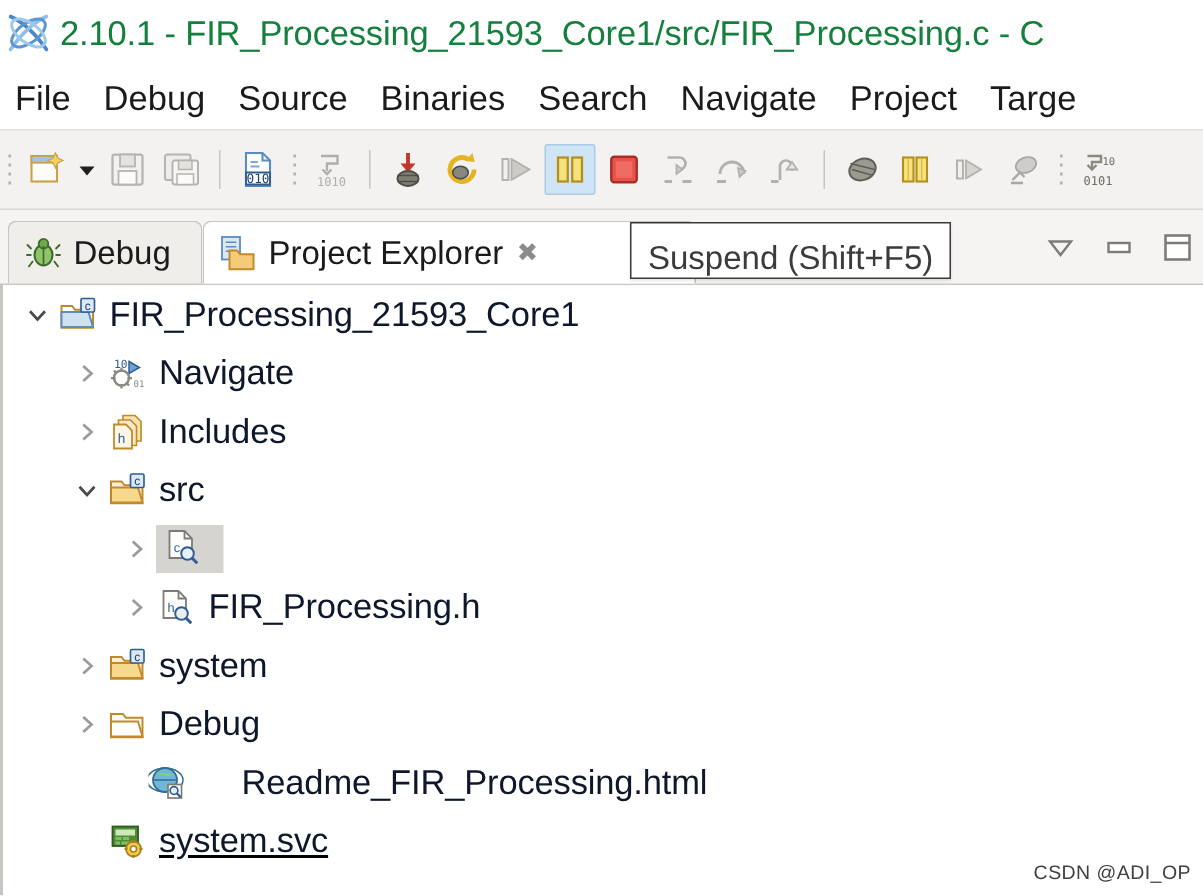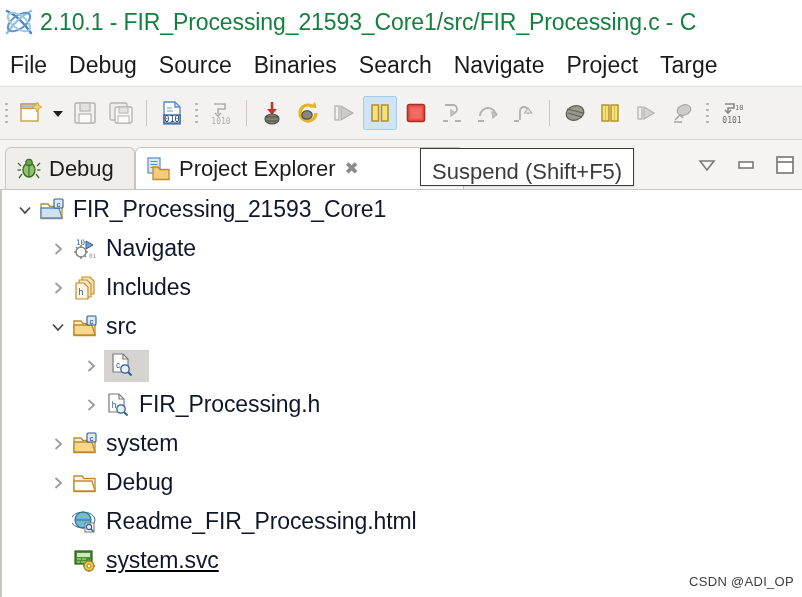--- a/index.html
+++ b/index.html
@@ -617,21 +617,21 @@
       </span>
       <span class="node-icon">
         <svg width="26" height="26" viewBox="0 0 26 26">
           <path d="M2 6 h8 l2 2.5 h11 v13 h-21 Z" fill="#fefaf0" stroke="#c08a2a" stroke-width="1.3"></path>
           <path d="M2 11 h18 l3 10 h-21 Z" fill="#ffffff" stroke="#c08a2a" stroke-width="1.3"></path>
         </svg>
       </span>
       <span class="node-label">Debug</span>
     </div>
 
-    <div class="tree-row" style="padding-left:71px;">
+    <div class="tree-row" style="padding-left:98px;gap:28px;">
       <span class="node-icon">
         <svg width="26" height="26" viewBox="0 0 26 26">
           <circle cx="11" cy="11" r="8" fill="#6fb6d9" stroke="#2f6d92" stroke-width="1.2"></circle>
           <path d="M3 11 h16 M11 3 a12 8 0 0 1 0 16 a12 8 0 0 1 0 -16" fill="none" stroke="#2f6d92" stroke-width="1"></path>
           <path d="M5 6 q6 4 12 1" fill="#8cd07a" opacity="0.8"></path>
           <rect x="13" y="14" width="9" height="9" fill="#ffffff" stroke="#7d7b77" stroke-width="1.1"></rect>
           <circle cx="17" cy="18" r="2.6" fill="#e7f0f9" stroke="#2f5d92" stroke-width="1.1"></circle>
           <line x1="19" y1="20" x2="21.5" y2="22.5" stroke="#2f5d92" stroke-width="1.6"></line>
         </svg>
       </span>

